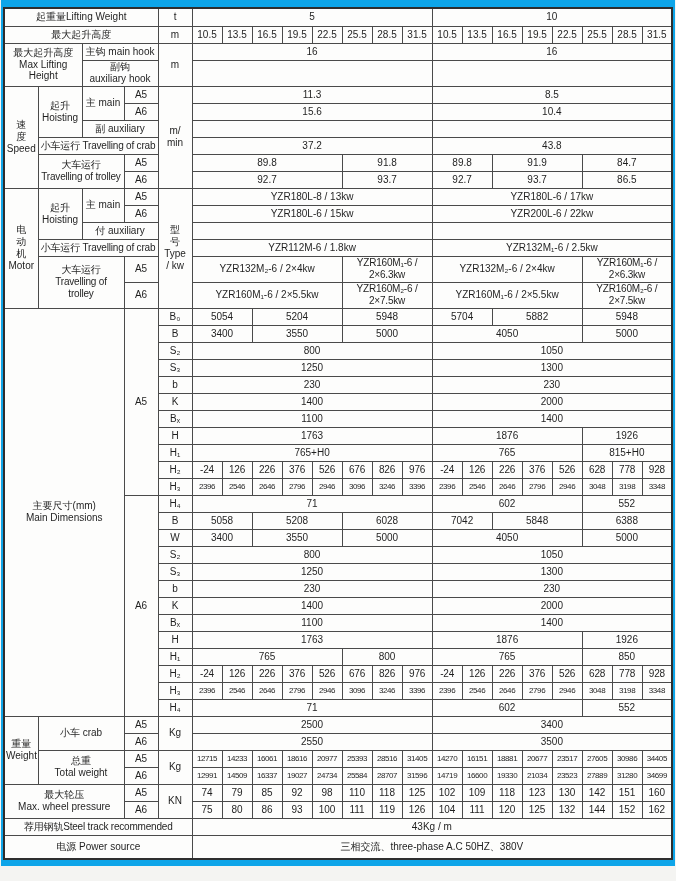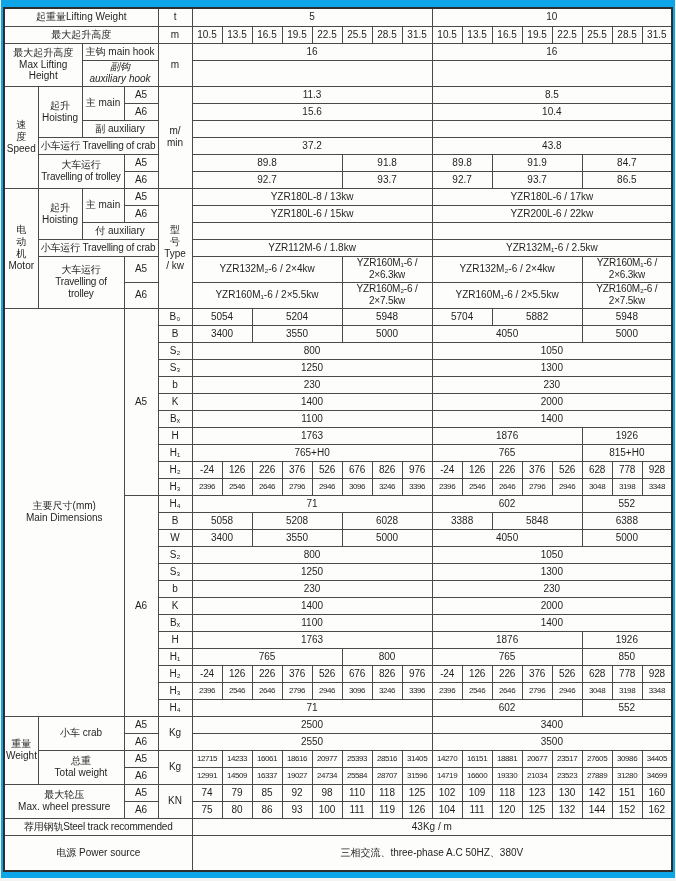--- a/index.html
+++ b/index.html
@@ -72,21 +72,21 @@
         </tr>
         <tr>
           <td colspan="2" rowspan="2" class="lbl">最大起升高度
 Max Lifting
 Height</td>
           <td colspan="2" class="lbl">主钩 main hook</td>
           <td rowspan="2" class="lbl">m</td>
           <td colspan="8">16</td>
           <td colspan="8">16</td>
         </tr>
-        <tr style="height: 26px; font-style: italic;">
+        <tr style="height: 26px;">
           <td colspan="2" class="lbl">副钩
 auxiliary hook</td>
           <td colspan="8"></td>
           <td colspan="8"></td>
         </tr>
         <tr>
           <td rowspan="6" class="lbl">速
 度
 Speed</td>
           <td rowspan="3" class="lbl">起升
@@ -283,21 +283,21 @@
           <td class="lbl">H₄</td>
           <td colspan="8">71</td>
           <td colspan="5">602</td>
           <td colspan="3">552</td>
         </tr>
         <tr>
           <td class="lbl">B</td>
           <td colspan="2">5058</td>
           <td colspan="3">5208</td>
           <td colspan="3">6028</td>
-          <td colspan="2">3388</td>
+          <td colspan="2">7042</td>
           <td colspan="3">5848</td>
           <td colspan="3">6388</td>
         </tr>
         <tr>
           <td class="lbl">W</td>
           <td colspan="2">3400</td>
           <td colspan="3">3550</td>
           <td colspan="3">5000</td>
           <td colspan="5">4050</td>
           <td colspan="3">5000</td>
@@ -477,19 +477,19 @@
           <td>125</td>
           <td>132</td>
           <td>144</td>
           <td>152</td>
           <td>162</td>
         </tr>
         <tr>
           <td colspan="5" class="lbl sm">荐用钢轨Steel track recommended</td>
           <td colspan="16">43Kg / m</td>
         </tr>
-        <tr style="height: 36px;">
+        <tr style="height: 24px;">
           <td colspan="5" class="lbl">电源  Power source</td>
           <td colspan="16">三相交流、three-phase A.C 50HZ、380V</td>
         </tr>
       </tbody>
   </table>
 </div>
 
 </body></html>

